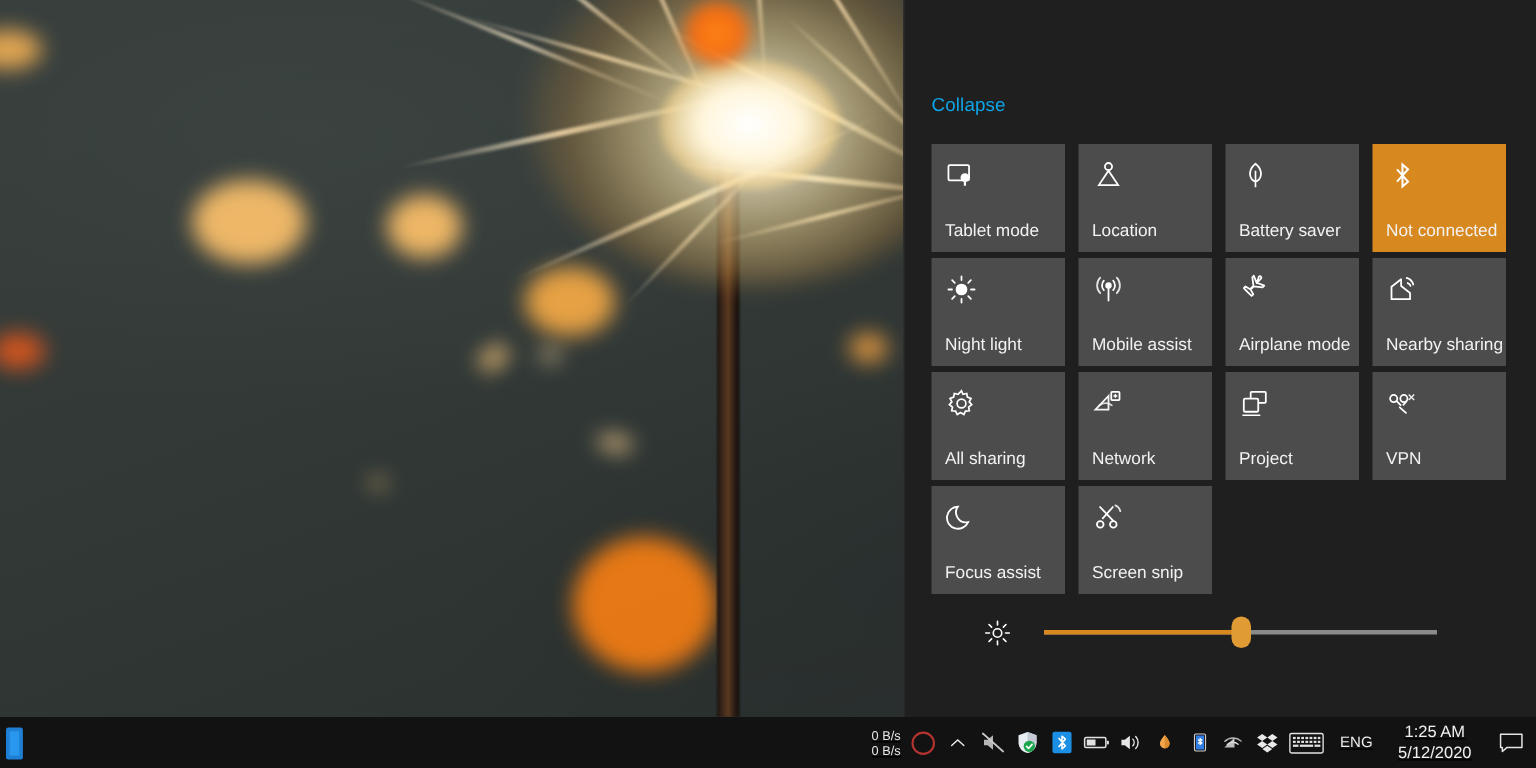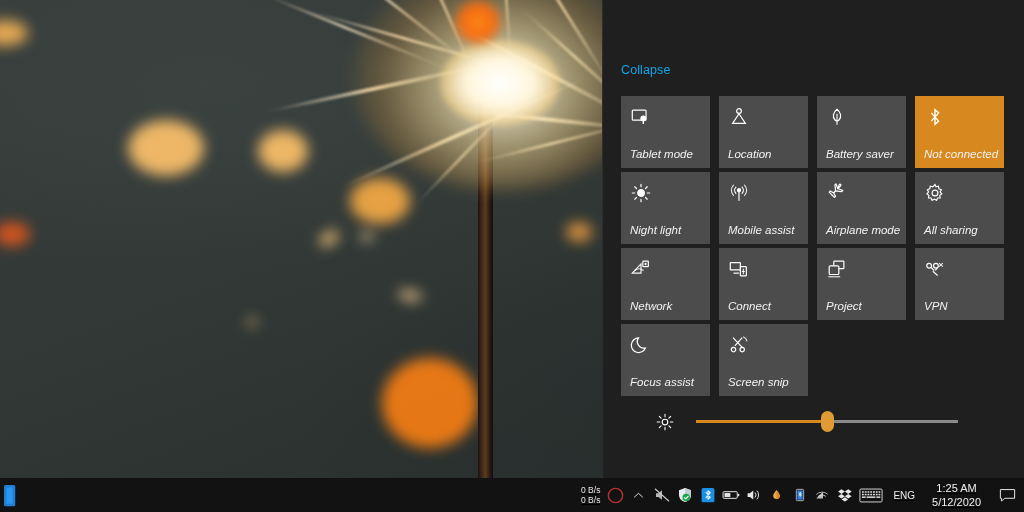--- a/index.html
+++ b/index.html
@@ -42,21 +42,21 @@
     width:89px;height:72px;margin:0 8px 2px 0;
     background:#4c4c4c;position:relative;box-sizing:border-box;cursor:default;
     overflow:hidden;
   }
   .tile:nth-child(4n){margin-right:0;}
   .tile.accent{background:#d7881f;}
   .tile.empty{background:transparent;}
   .tile .ticon{position:absolute;left:9px;top:10px;width:22px;height:22px;color:#fff;}
   .tile .tlabel{
     position:absolute;left:9px;bottom:7px;right:3px;
-    font-size:11.5px;color:#f2f2f2;line-height:13px;white-space:nowrap;font-style:italic;
+    font-size:11.5px;color:#f2f2f2;line-height:13px;white-space:nowrap;
   }
   .tile svg{display:block;width:100%;height:100%;}
   
   #brightness-row{position:absolute;left:18px;top:404px;width:388px;height:36px;}
   #brightness-icon{position:absolute;left:34px;top:8px;width:20px;height:20px;color:#fff;}
   #brightness-slider{position:absolute;left:75px;top:16px;width:262px;height:3px;background:#8a8a8a;cursor:pointer;}
   #brightness-fill{position:absolute;left:0;top:0;height:3px;width:130px;background:#d7881f;}
   #brightness-thumb{position:absolute;left:123px;top:-9px;width:13px;height:21px;border-radius:7px;background:#e09b35;}
   
   #taskbar{
@@ -181,20 +181,29 @@
 
     <div class="tile">
       <span class="ticon">
         <svg viewBox="0 0 24 24" fill="none" stroke="currentColor" stroke-width="1.3" stroke-linejoin="round">
           <path d="M14.5 2.6c.9-.9 2.4.6 1.5 1.5L13 7.1l5.4 2.1-1.3 1.3-6.3-.8-2.4 2.4 2 3.4-1.2 1.2-2.9-2.8-2.8-2.9 1.2-1.2 3.4 2 2.4-2.4-.8-6.3L10.8 2l2.1 5.4z"></path>
         </svg>
       </span>
       <span class="tlabel">Airplane mode</span>
     </div>
 
+    <div class="tile">
+      <span class="ticon">
+        <svg viewBox="0 0 24 24" fill="none" stroke="currentColor" stroke-width="1.3" stroke-linejoin="round">
+          <path d="M4 19 L4 10 L11 4.5 L11 9.5 L17.5 14.5 L17.5 19 Z"></path>
+          <path d="M15 3.6a7 7 0 014.8 4.8M15.8 7.3a3.4 3.4 0 012 2" stroke-linecap="round"></path>
+        </svg>
+      </span>
+      <span class="tlabel">Nearby sharing</span>
+    </div>
 
     <div class="tile">
       <span class="ticon">
         <svg viewBox="0 0 24 24" fill="none" stroke="currentColor" stroke-width="1.25">
           <circle cx="12" cy="12" r="3.2"></circle>
           <path d="M12 2.8l1.1 2.5 2.7-.6 .5 2.7 2.6 1 -1.3 2.4 1.8 2.1 -2.2 1.7 .5 2.7 -2.8.2 -1.2 2.5 -2.4-1.4 -2.4 1.4 -1.2-2.5 -2.8-.2 .5-2.7 -2.2-1.7 1.8-2.1 -1.3-2.4 2.6-1 .5-2.7 2.7.6z"></path>
         </svg>
       </span>
       <span class="tlabel">All sharing</span>
     </div>
@@ -204,31 +213,20 @@
         <svg viewBox="0 0 24 24" fill="none" stroke="currentColor" stroke-width="1.3">
           <path d="M2.5 16.5 L12 6.5 L12 16.5 Z" opacity=".95"></path>
           <path d="M5.2 13.6a7 7 0 019.2-.2" stroke-linecap="round" opacity=".8"></path>
           <rect x="14" y="3.5" width="6" height="6" rx=".6"></rect>
           <path d="M15.6 6.5h2.8M17 5.1v2.8" stroke-width="1.1"></path>
         </svg>
       </span>
       <span class="tlabel">Network</span>
     </div>
 
-    <div class="tile">
-      <span class="ticon">
-        <svg viewBox="0 0 24 24" fill="none" stroke="currentColor" stroke-width="1.3">
-          <rect x="2.5" y="5" width="11" height="8" rx=".7"></rect>
-          <path d="M6 16.5h6"></path>
-          <rect x="13.5" y="9.5" width="6.5" height="10" rx=".8" fill="#4c4c4c"></rect>
-          <path d="M16.7 11.6v6M15.1 14.6h3.2" stroke-width="1.1"></path>
-        </svg>
-      </span>
-      <span class="tlabel">Connect</span>
-    </div>
 
     <div class="tile">
       <span class="ticon">
         <svg viewBox="0 0 24 24" fill="none" stroke="currentColor" stroke-width="1.3">
           <rect x="8.5" y="3.5" width="11" height="8" rx=".7"></rect>
           <path d="M4.5 8.5 H13 a1 1 0 011 1 V17 a1 1 0 01-1 1 H4.5 a1 1 0 01-1-1 V9.5 a1 1 0 011-1z" fill="#4c4c4c"></path>
           <path d="M2.5 20.5h13" stroke-width="1.1"></path>
         </svg>
       </span>
       <span class="tlabel">Project</span>

